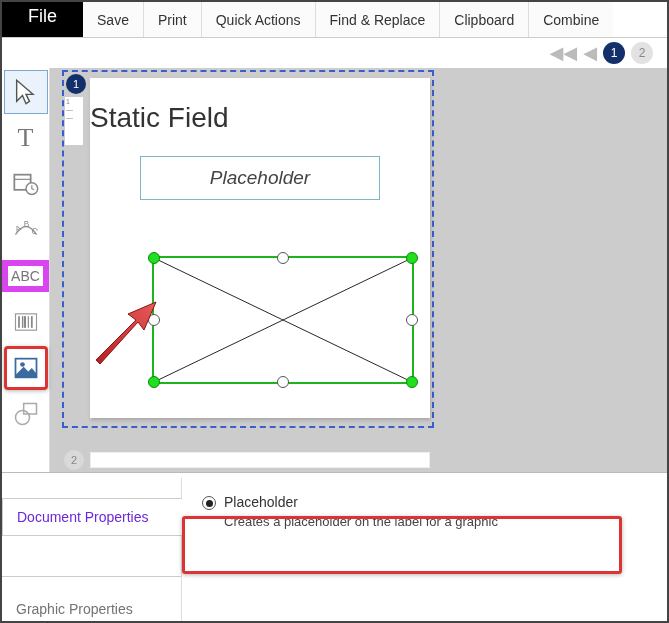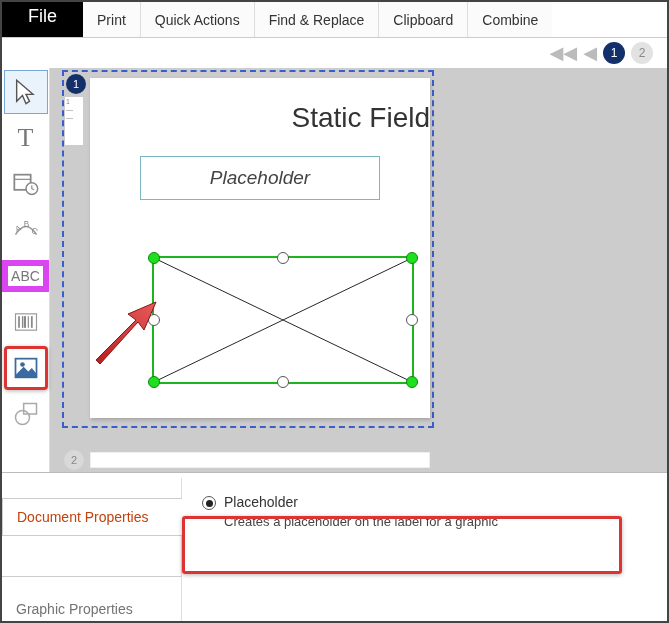--- a/index.html
+++ b/index.html
@@ -29,21 +29,21 @@
 .tool svg { width: 28px; height: 28px; }
 .tool-text { font-family: Georgia, serif; font-size: 26px; color: #777; }
 .tool-abc { font-family: Arial; font-size: 14px; color: #777; border: 6px solid #d946ef; padding: 2px 3px; }
 
 
 .canvas-wrap { flex: 1; position: relative; padding: 4px; }
 .label-border { position: absolute; left: 12px; top: 2px; width: 372px; height: 358px; border: 2px dashed #3a5ecc; }
 .mini-badge { position: absolute; left: 16px; top: 6px; width: 20px; height: 20px; border-radius: 50%; background: #13306b; color: #fff; font-size: 11px; display: flex; align-items: center; justify-content: center; z-index: 5; }
 .ruler { position: absolute; left: 14px; top: 28px; width: 20px; height: 50px; background: #fff; border: 1px solid #ccc; font-size: 7px; color: #888; padding: 1px; line-height: 8px; }
 .label-card { position: absolute; left: 40px; top: 10px; width: 340px; height: 340px; background: #fff; box-shadow: 1px 2px 4px rgba(0,0,0,.2); }
-.label-title { text-align: right; font-size: 28px; font-weight: 400; margin-top: 24px; }
+.label-title { text-align: left; font-size: 28px; font-weight: 400; margin-top: 24px; }
 .ph-box { margin: 22px auto 0; width: 240px; height: 44px; border: 1px solid #7bb8c5; display: flex; align-items: center; justify-content: center; font-style: italic; font-size: 19px; color: #444; }
 
 
 .graphic { position: absolute; left: 62px; top: 178px; width: 262px; height: 128px; }
 .graphic-frame { width: 100%; height: 100%; border: 2px solid #1db51d; position: relative; }
 .graphic-frame svg { position: absolute; inset: 0; width: 100%; height: 100%; }
 .handle { width: 12px; height: 12px; border-radius: 50%; position: absolute; background: #fff; border: 1px solid #555; }
 .handle.corner { background: #1ee01e; border: 1px solid #0a8a0a; }
 .h-tl { top: -6px; left: -6px; } .h-tr { top: -6px; right: -6px; }
 .h-bl { bottom: -6px; left: -6px; } .h-br { bottom: -6px; right: -6px; }
@@ -56,37 +56,38 @@
 .arrow { position: absolute; left: 36px; top: 222px; width: 80px; height: 80px; pointer-events: none; z-index: 10; }
 
 
 .page2 { position: absolute; left: 14px; bottom: 2px; width: 20px; height: 20px; border-radius: 50%; background: #d9d9d9; color: #888; font-size: 11px; display: flex; align-items: center; justify-content: center; }
 .page2-strip { position: absolute; left: 40px; bottom: 4px; width: 340px; height: 16px; background: #fff; border: 1px solid #eee; }
 
 
 .divider { height: 6px; background: #fff; border-top: 1px solid #bbb; }
 .props { display: flex; height: 145px; background: #fff; }
 .props-tabs { width: 180px; border-right: 1px solid #ddd; padding-top: 20px; }
-.ptab { padding: 10px 14px; color: #c2410c; }
+.ptab { padding: 10px 14px; color: #6d28d9; }
 .ptab.active { border: 1px solid #ccc; border-right: none; margin-right: -1px; background: #fff; }
 .ptab.cut { color: #737373; border-top: 1px solid #ccc; padding-top: 24px; }
 .props-body { flex: 1; padding: 16px 20px; position: relative; }
 .props-title { font-weight: 600; margin-bottom: 14px; }
 .radio-row { display: flex; align-items: flex-start; gap: 8px; margin-bottom: 4px; }
 .radio-dot { width: 14px; height: 14px; border: 1px solid #555; border-radius: 50%; display: flex; align-items: center; justify-content: center; flex-shrink: 0; margin-top: 2px; }
 .radio-dot::after { content: ""; width: 7px; height: 7px; background: #222; border-radius: 50%; }
 .radio-label { font-weight: 500; }
 .radio-desc { font-size: 13px; color: #444; margin-left: 22px; }
 .red-box { position: absolute; left: 0px; top: 38px; width: 440px; height: 58px; border: 3px solid #d33; border-radius: 3px; box-shadow: 0 1px 4px rgba(0,0,0,.3); pointer-events: none; }
 </style>
 </head>
 <body>
 
 <div class="ribbon">
   <div class="file-tab">File</div>
+  <div class="ribbon-btn">Save</div>
   <div class="ribbon-btn">Print</div>
   <div class="ribbon-btn">Quick Actions</div>
   <div class="ribbon-btn">Find &amp; Replace</div>
   <div class="ribbon-btn">Clipboard</div>
   <div class="ribbon-btn" style="border-right:none">Combine</div>
 </div>
 
 <div class="nav-row">
   <span class="nav-arrow">◀◀</span>
   <span class="nav-arrow">◀</span>

